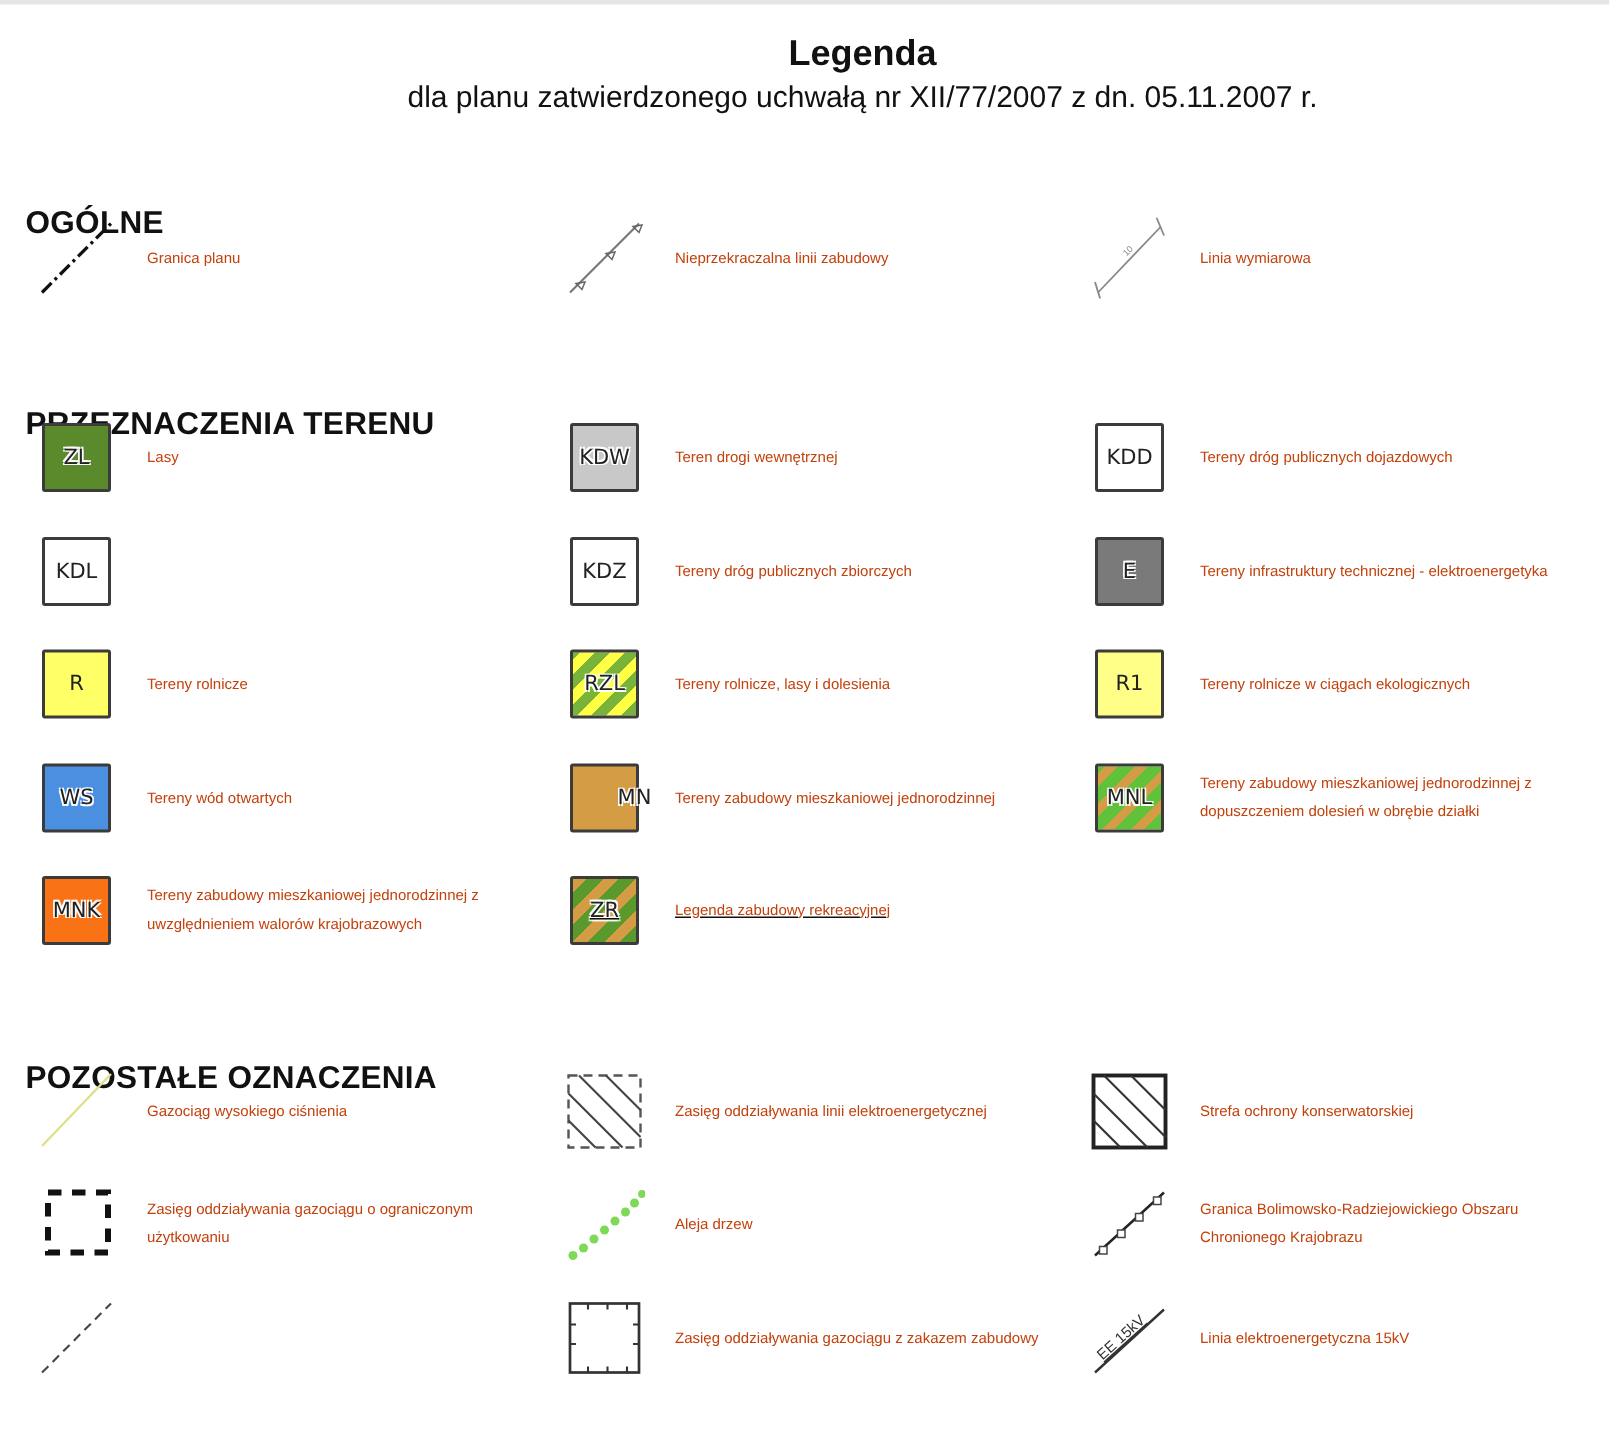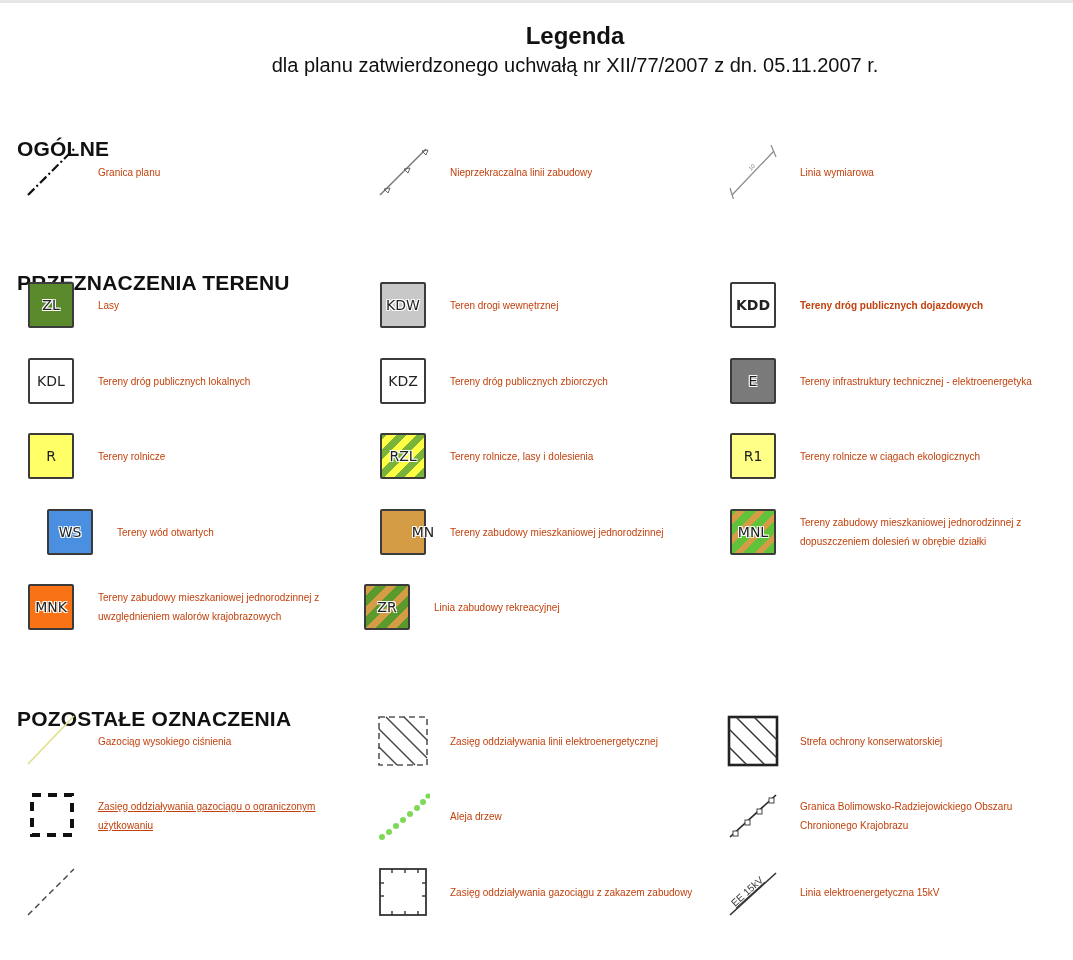--- a/index.html
+++ b/index.html
@@ -71,36 +71,35 @@
   <div class="label">Lasy</div>
 </div>
 <div class="item" style="left:352px; top:278px;">
   <div class="sym">
       <div class="box sq" style="background:#c8c8c8;">
         <span class="code-outline">KDW</span>
       </div>
     </div>
   <div class="label">Teren drogi wewnętrznej</div>
 </div>
-<div class="item" style="left:702px; top:278px;font-weight:bold;">
+<div class="item" style="left:702px; top:278px;">
   <div class="sym">
       <div class="box sq" style="background:#fff;">
         <span>KDD</span>
       </div>
     </div>
   <div class="label" style="width:220px;">Tereny dróg publicznych dojazdowych</div>
 </div>
 
 <div class="item" style="left:0; top:354px;">
   <div class="sym">
       <div class="box sq" style="background:#fff;">
         <span>KDL</span>
       </div>
     </div>
-  <div class="label">Tereny dróg publicznych lokalnych</div>
 </div>
 <div class="item" style="left:352px; top:354px;">
   <div class="sym">
       <div class="box sq" style="background:#fff;">
         <span>KDZ</span>
       </div>
     </div>
   <div class="label">Tereny dróg publicznych zbiorczych</div>
 </div>
 <div class="item" style="left:702px; top:354px;">
@@ -130,21 +129,21 @@
 </div>
 <div class="item" style="left:702px; top:429px;">
   <div class="sym">
       <div class="box sq" style="background:#ffff88;">
         <span>R1</span>
       </div>
     </div>
   <div class="label" style="width:220px;">Tereny rolnicze w ciągach ekologicznych</div>
 </div>
 
-<div class="item" style="left:0; top:505px;padding-left:19px;">
+<div class="item" style="left:0; top:505px;">
   <div class="sym">
       <div class="box sq" style="background:#4a8fe0;">
         <span class="code-outline">WS</span>
       </div>
     </div>
   <div class="label">Tereny wód otwartych</div>
 </div>
 <div class="item" style="left:352px; top:505px;">
   <div class="sym">
       <div class="box sq" style="background:#d49c44;padding-left:40px;">
@@ -163,27 +162,27 @@
 </div>
 
 <div class="item" style="left:0; top:580px;">
   <div class="sym">
       <div class="box sq" style="background:#f97316;">
         <span class="code-outline">MNK</span>
       </div>
     </div>
   <div class="label" style="width:265px;">Tereny zabudowy mieszkaniowej jednorodzinnej z uwzględnieniem walorów krajobrazowych</div>
 </div>
-<div class="item" style="left:336px; top:580px;">
+<div class="item" style="left:352px; top:580px;text-decoration:underline;">
   <div class="sym">
       <div class="box sq" style="background:repeating-linear-gradient(-45deg,#5a9a2c 0 8px,#d49c44 8px 15px);">
         <span class="code-outline">ZR</span>
       </div>
     </div>
-  <div class="label">Linia zabudowy rekreacyjnej</div>
+  <div class="label">Legenda zabudowy rekreacyjnej</div>
 </div>
 
 <div class="section-title" style="top:678px;">POZOSTAŁE OZNACZENIA</div>
 
 <div class="item" style="left:0; top:714px;">
   <div class="sym">
     <svg width="54" height="54">
         <line x1="4" y1="50" x2="50" y2="2" stroke="#e0e08a" stroke-width="1.6"></line>
       </svg>
   </div>
@@ -213,21 +212,21 @@
   </div>
   <div class="label">Strefa ochrony konserwatorskiej</div>
 </div>
 
 <div class="item" style="left:0; top:789px;">
   <div class="sym">
     <svg width="54" height="54">
       <rect x="8" y="6" width="40" height="40" fill="none" stroke="#111" stroke-width="4" stroke-dasharray="9,7"></rect>
     </svg>
   </div>
-  <div class="label" style="width:260px;text-decoration:underline;">Zasięg oddziaływania gazociągu o ograniczonym użytkowaniu</div>
+  <div class="label" style="width:260px;">Zasięg oddziaływania gazociągu o ograniczonym użytkowaniu</div>
 </div>
 <div class="item" style="left:352px; top:789px;">
   <div class="sym">
     <svg width="54" height="54">
       <circle cx="6" cy="48" r="3" fill="#7ed957"></circle>
       <circle cx="13" cy="43" r="3" fill="#7ed957"></circle>
       <circle cx="20" cy="37" r="3" fill="#7ed957"></circle>
       <circle cx="27" cy="31" r="3" fill="#7ed957"></circle>
       <circle cx="34" cy="25" r="3" fill="#7ed957"></circle>
       <circle cx="41" cy="19" r="3" fill="#7ed957"></circle>

